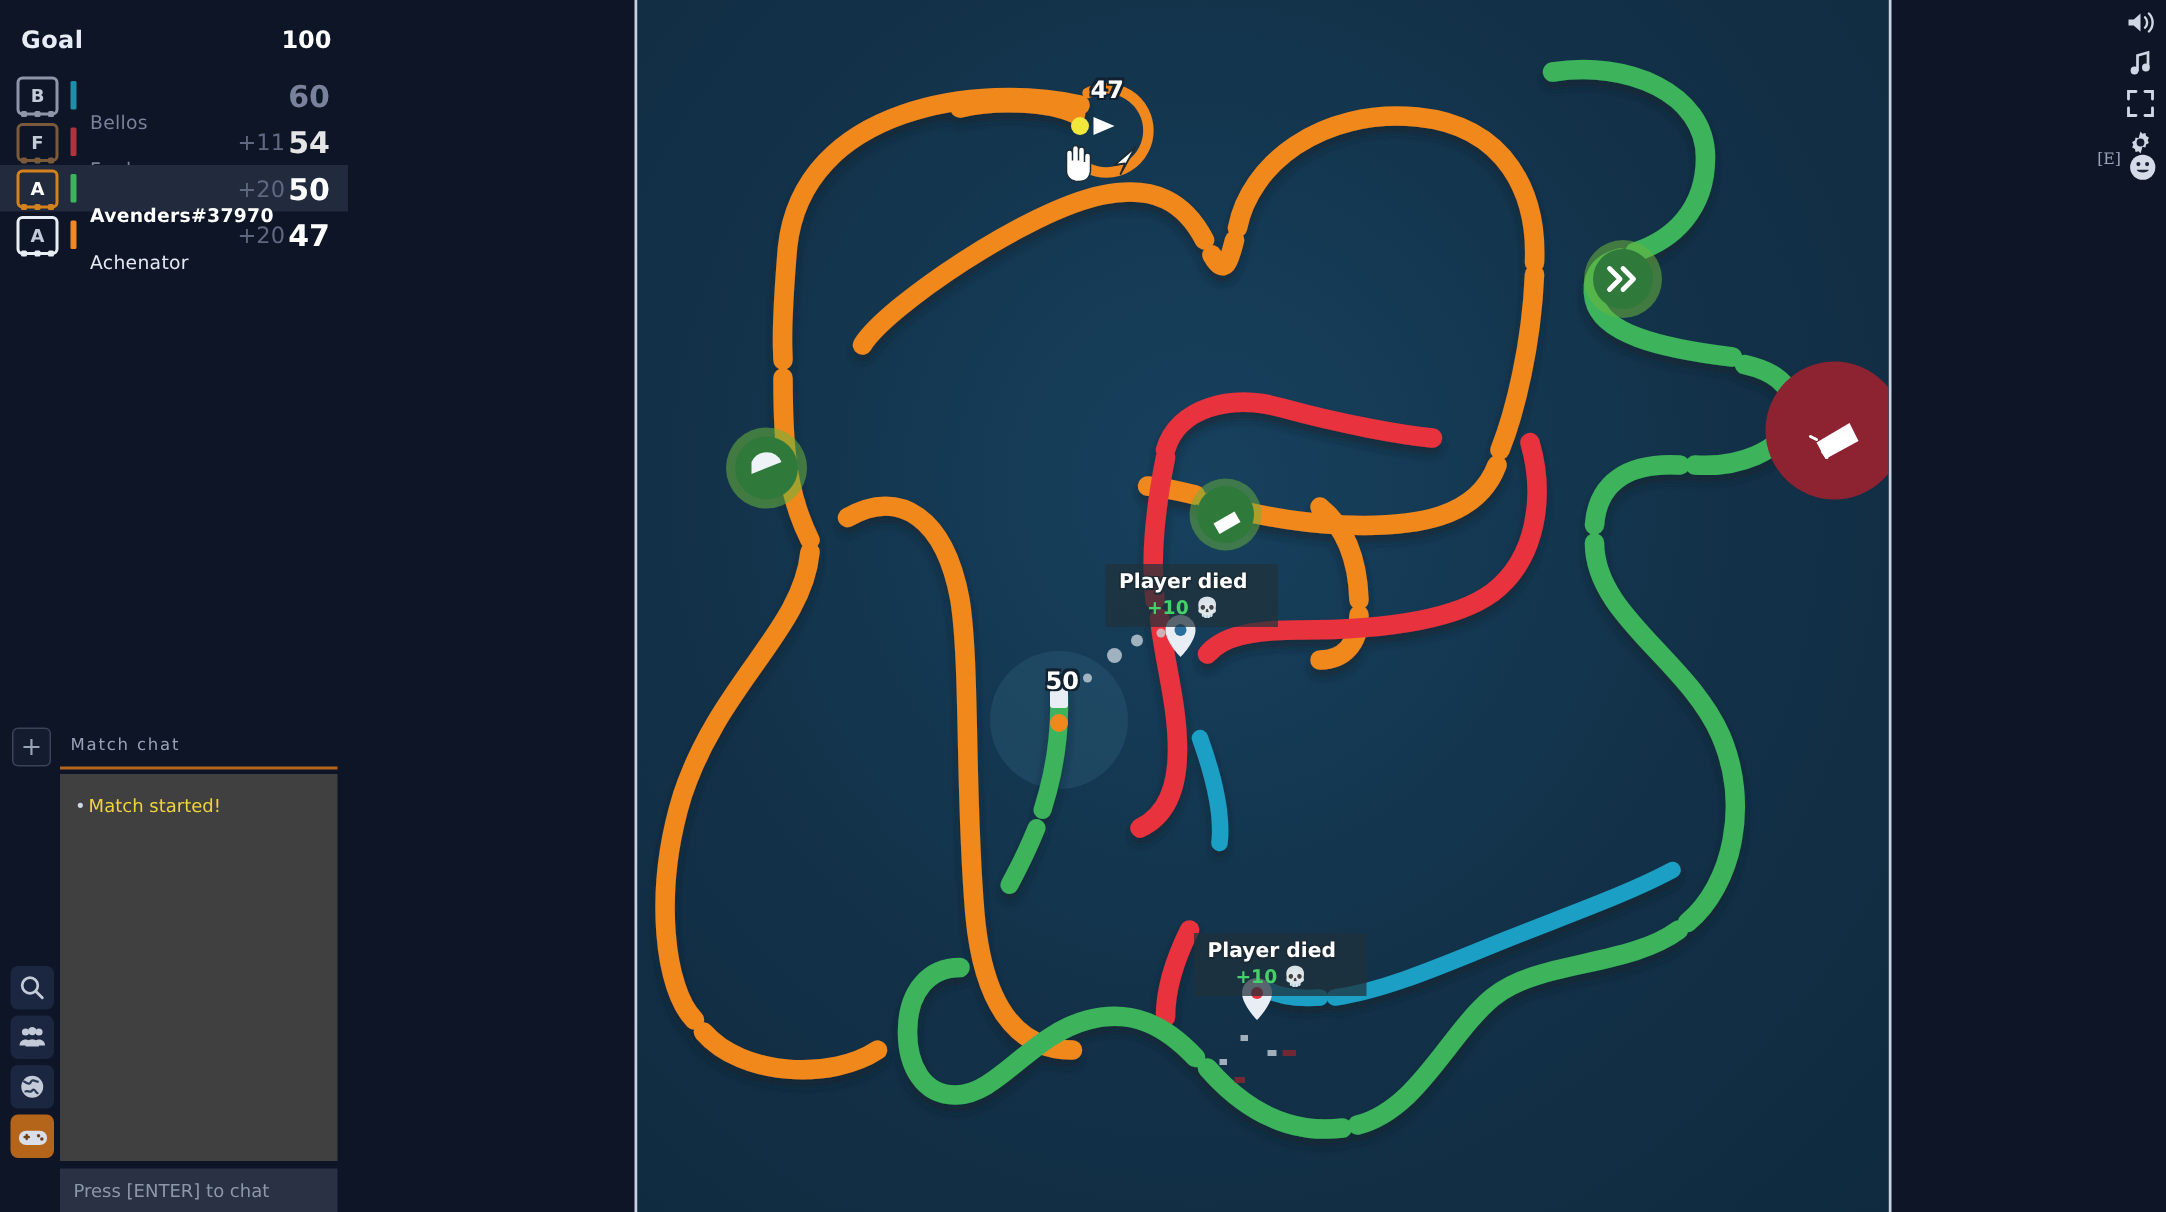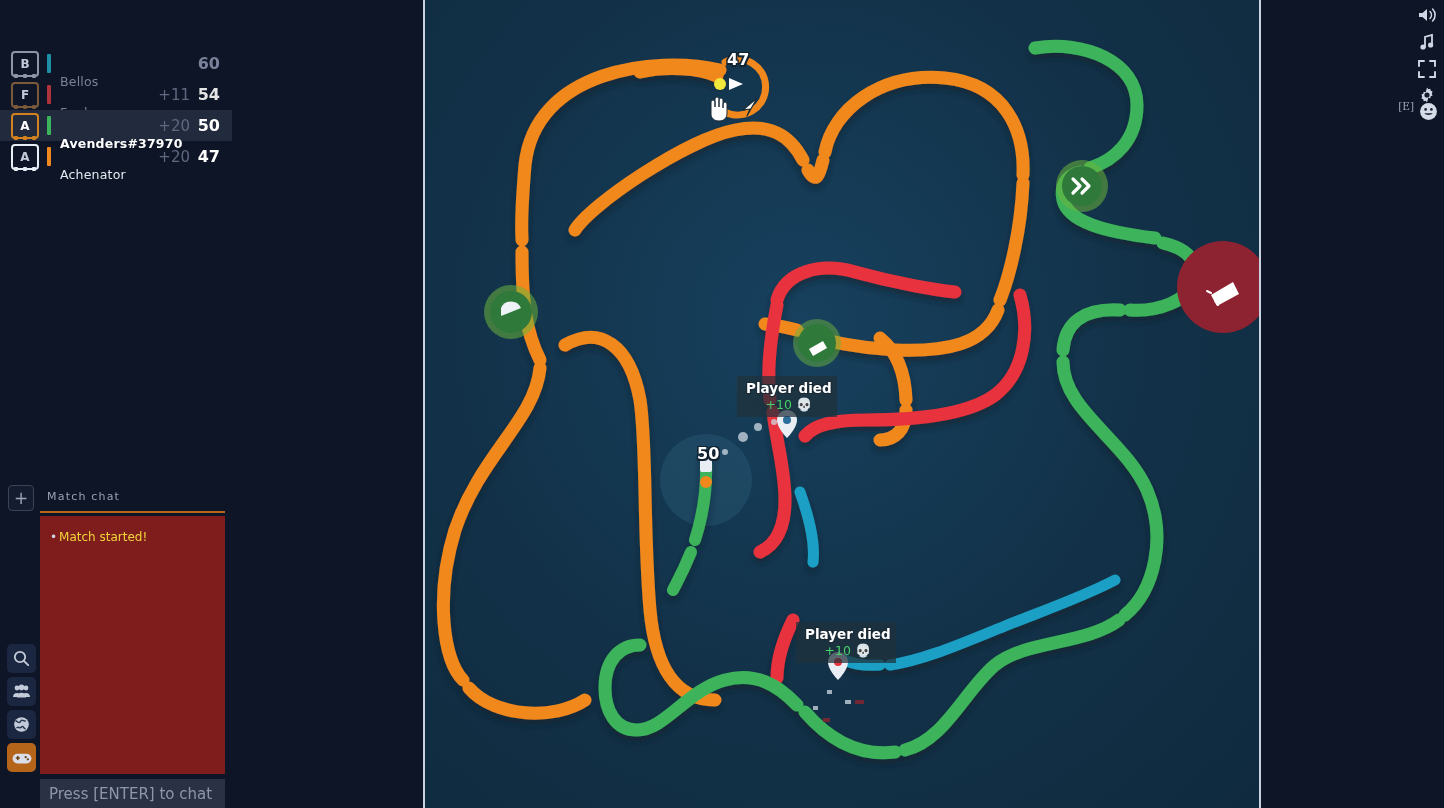--- a/index.html
+++ b/index.html
@@ -28,35 +28,35 @@
           font-size:12px;font-weight:bold;}
   .avatar .av-inner{width:20px;height:18px;display:flex;align-items:center;justify-content:center;
                     border-radius:2px;line-height:1;}
   .av-frame{position:absolute;left:0;top:1px;width:28px;height:26px;border:2px solid;border-radius:4px;}
   .av-feet{position:absolute;left:1px;bottom:0px;width:26px;height:4px;display:flex;justify-content:space-around;align-items:flex-end;}
   .av-feet i{width:4px;height:4px;display:block;border-radius:1px;}
   .colorbar{width:4px;height:19px;margin-left:8px;border-radius:1px;flex:0 0 4px;}
   .lb-name{margin-left:9px;font-size:12.5px;letter-spacing:.2px;white-space:nowrap;overflow:hidden;margin-top:36px;}
   .lb-delta{position:absolute;right:42px;font-size:11px;color:#5d6party;}
   .lb-delta{position:absolute;right:42px;font-size:15px;color:#5e6880;}
-  .lb-score{position:absolute;right:12px;font-size:16px;font-weight:bold;}
+  .lb-score{position:absolute;right:12px;font-size:20px;font-weight:bold;}
 
   
   #chat-plus{position:absolute;left:8px;top:485px;width:26px;height:26px;border:1px solid #3a4considerable;}
   #chat-plus{position:absolute;left:8px;top:485px;width:26px;height:26px;border:1px solid #3a4357;
              border-radius:4px;color:#9aa4b8;font-size:17px;line-height:24px;text-align:center;background:#141c30;}
   #chat-title{position:absolute;left:47px;top:490px;font-size:11px;color:#98a2b6;letter-spacing:1.2px;}
   #chat-underline{position:absolute;left:40px;top:511px;width:185px;height:2px;background:#b4651a;}
-  #chat-log{position:absolute;left:40px;top:516px;width:185px;height:258px;background:#7f1d1d;
+  #chat-log{position:absolute;left:40px;top:516px;width:185px;height:258px;background:#404040;
             padding:13px 10px 0 10px;}
   .chat-msg{font-size:12px;color:#f0d53a;line-height:1.4;}
   .chat-msg .bullet{color:#cfd6e4;margin-right:2px;}
   #chat-input{position:absolute;left:40px;top:779px;width:185px;height:29px;background:#2a3145;
               display:flex;align-items:center;padding-left:9px;}
-  #chat-input span{font-size:15px;color:#8d97ab;}
+  #chat-input span{font-size:12px;color:#8d97ab;}
 
   
   #sidebar-nav{position:absolute;left:7px;top:644px;width:29px;}
   .nav-btn{width:29px;height:29px;border-radius:5px;background:#1b2740;margin-bottom:4px;
            display:flex;align-items:center;justify-content:center;}
   .nav-btn.active{background:#b4651a;}
   .nav-btn svg{display:block;}
 
   
   #board-wrap{position:absolute;left:423px;top:0;width:838px;height:808px;}
@@ -64,37 +64,41 @@
   #board-border-r{position:absolute;right:0;top:0;width:2px;height:808px;background:#c8d2e0;}
   #board{position:absolute;left:2px;top:0;width:834px;height:808px;
          background:radial-gradient(ellipse at 45% 40%, #17415e 0%, #123148 55%, #0f2a3e 100%);
          overflow:hidden;}
   #board svg{position:absolute;left:0;top:0;}
 
   
   .board-label{position:absolute;font-family:"DejaVu Sans",sans-serif;}
   .score-badge{font-size:16px;font-weight:bold;color:#ffffff;
                text-shadow:-1.5px -1.5px 0 #11212f,1.5px -1.5px 0 #11212f,-1.5px 1.5px 0 #11212f,1.5px 1.5px 0 #11212f;}
-  .death-toast{position:absolute;background:rgba(32,48,58,.72);padding:4px 5px 5px 9px;text-align:center;}
+  .death-toast{position:absolute;background:rgba(32,48,58,.72);padding:4px 20px 5px 9px;text-align:center;}
   .death-toast .dt-title{font-size:13.5px;font-weight:bold;color:#ffffff;
         text-shadow:-1px -1px 0 #1b2b36,1px -1px 0 #1b2b36,-1px 1px 0 #1b2b36,1px 1px 0 #1b2b36;}
-  .death-toast .dt-sub{font-size:12.5px;font-weight:normal;color:#46d06a;margin-top:1px;}
+  .death-toast .dt-sub{font-size:12.5px;font-weight:bold;color:#46d06a;margin-top:1px;}
   .death-toast .dt-sub .skull{color:#ffffff;font-size:13px;}
 
   
   #right-rail{position:absolute;right:0;top:0;width:44px;height:130px;}
   .rail-btn{position:absolute;right:5px;width:24px;height:24px;display:flex;align-items:center;justify-content:center;}
   #emoji-key{position:absolute;right:30px;top:100px;font-size:10.5px;color:#9aa4b8;
              font-family:"DejaVu Serif",serif;}
 </style>
 </head>
 <body>
 
 <div id="left-panel">
 
+  <div class="goal-row">
+    <span class="goal-label">Goal</span>
+    <span class="goal-value">100</span>
+  </div>
 
   <div id="leaderboard">
       <div class="lb-row">
         <div class="avatar">
           <div class="av-frame" style="border-color:#8c96a8"></div>
           <div class="av-inner" style="color:#c3cad8">B</div>
           <div class="av-feet">
             <i style="background:#8c96a8"></i>
             <i style="background:#8c96a8"></i>
             <i style="background:#8c96a8"></i>

